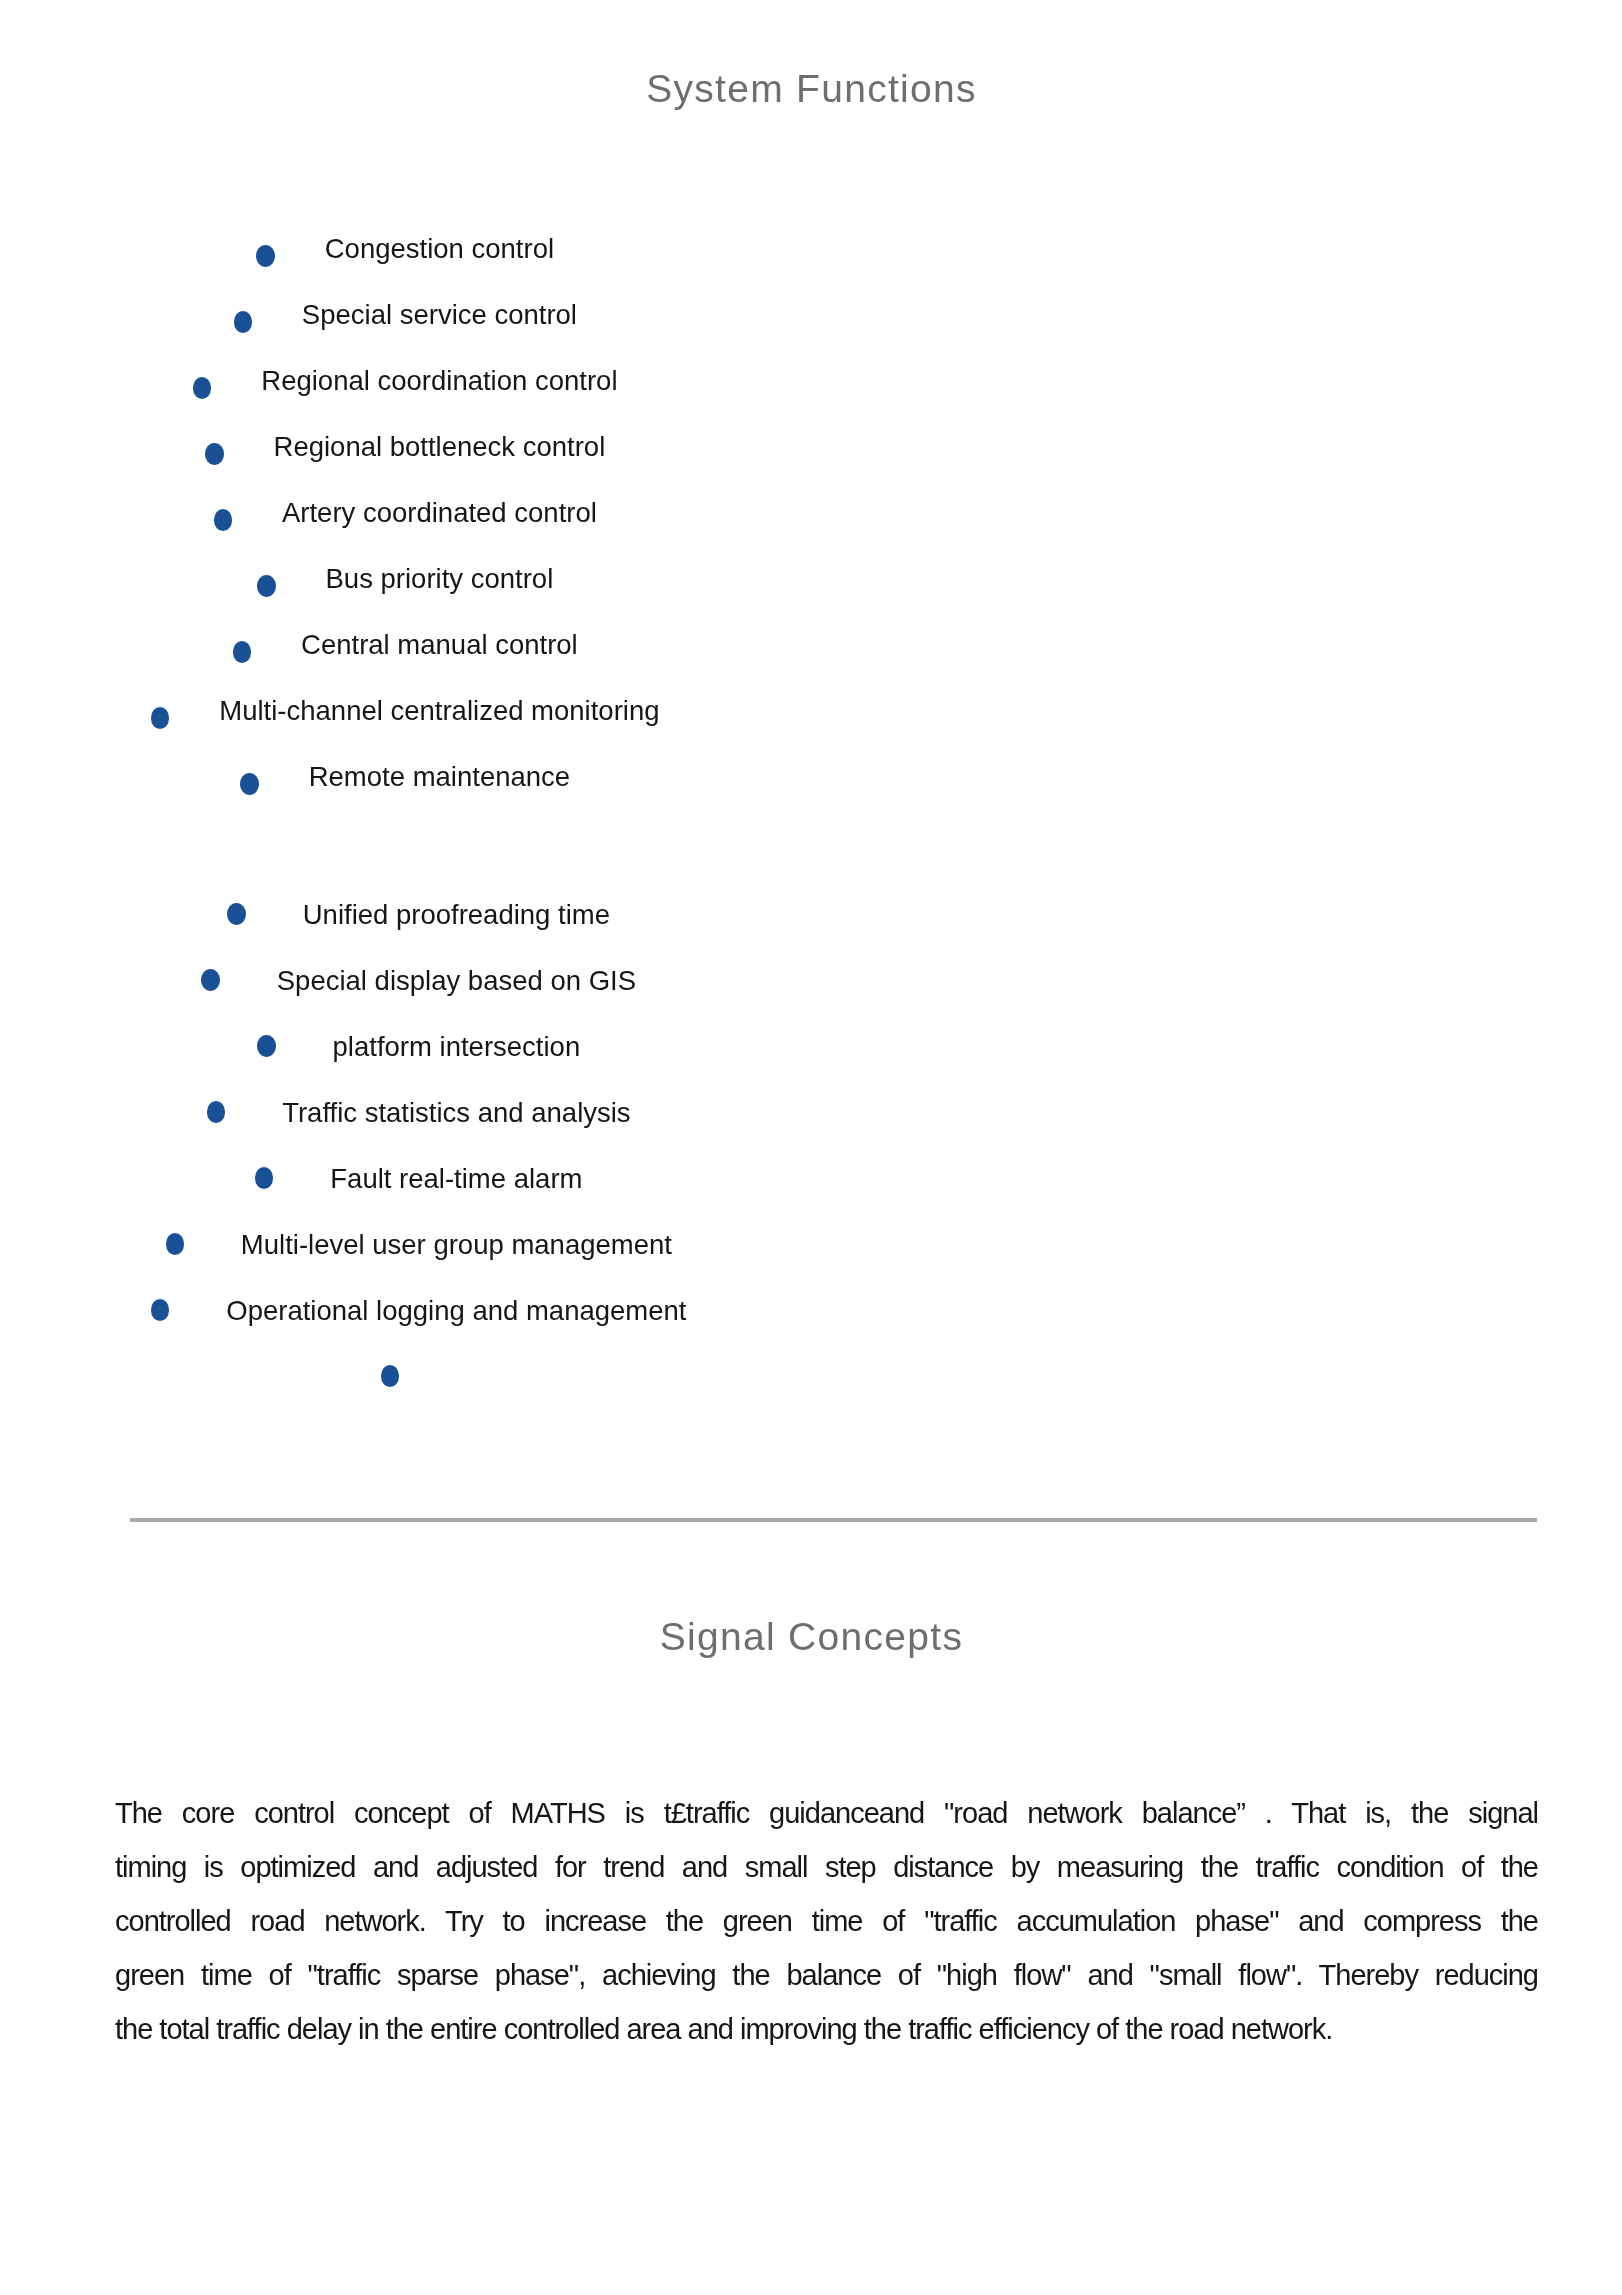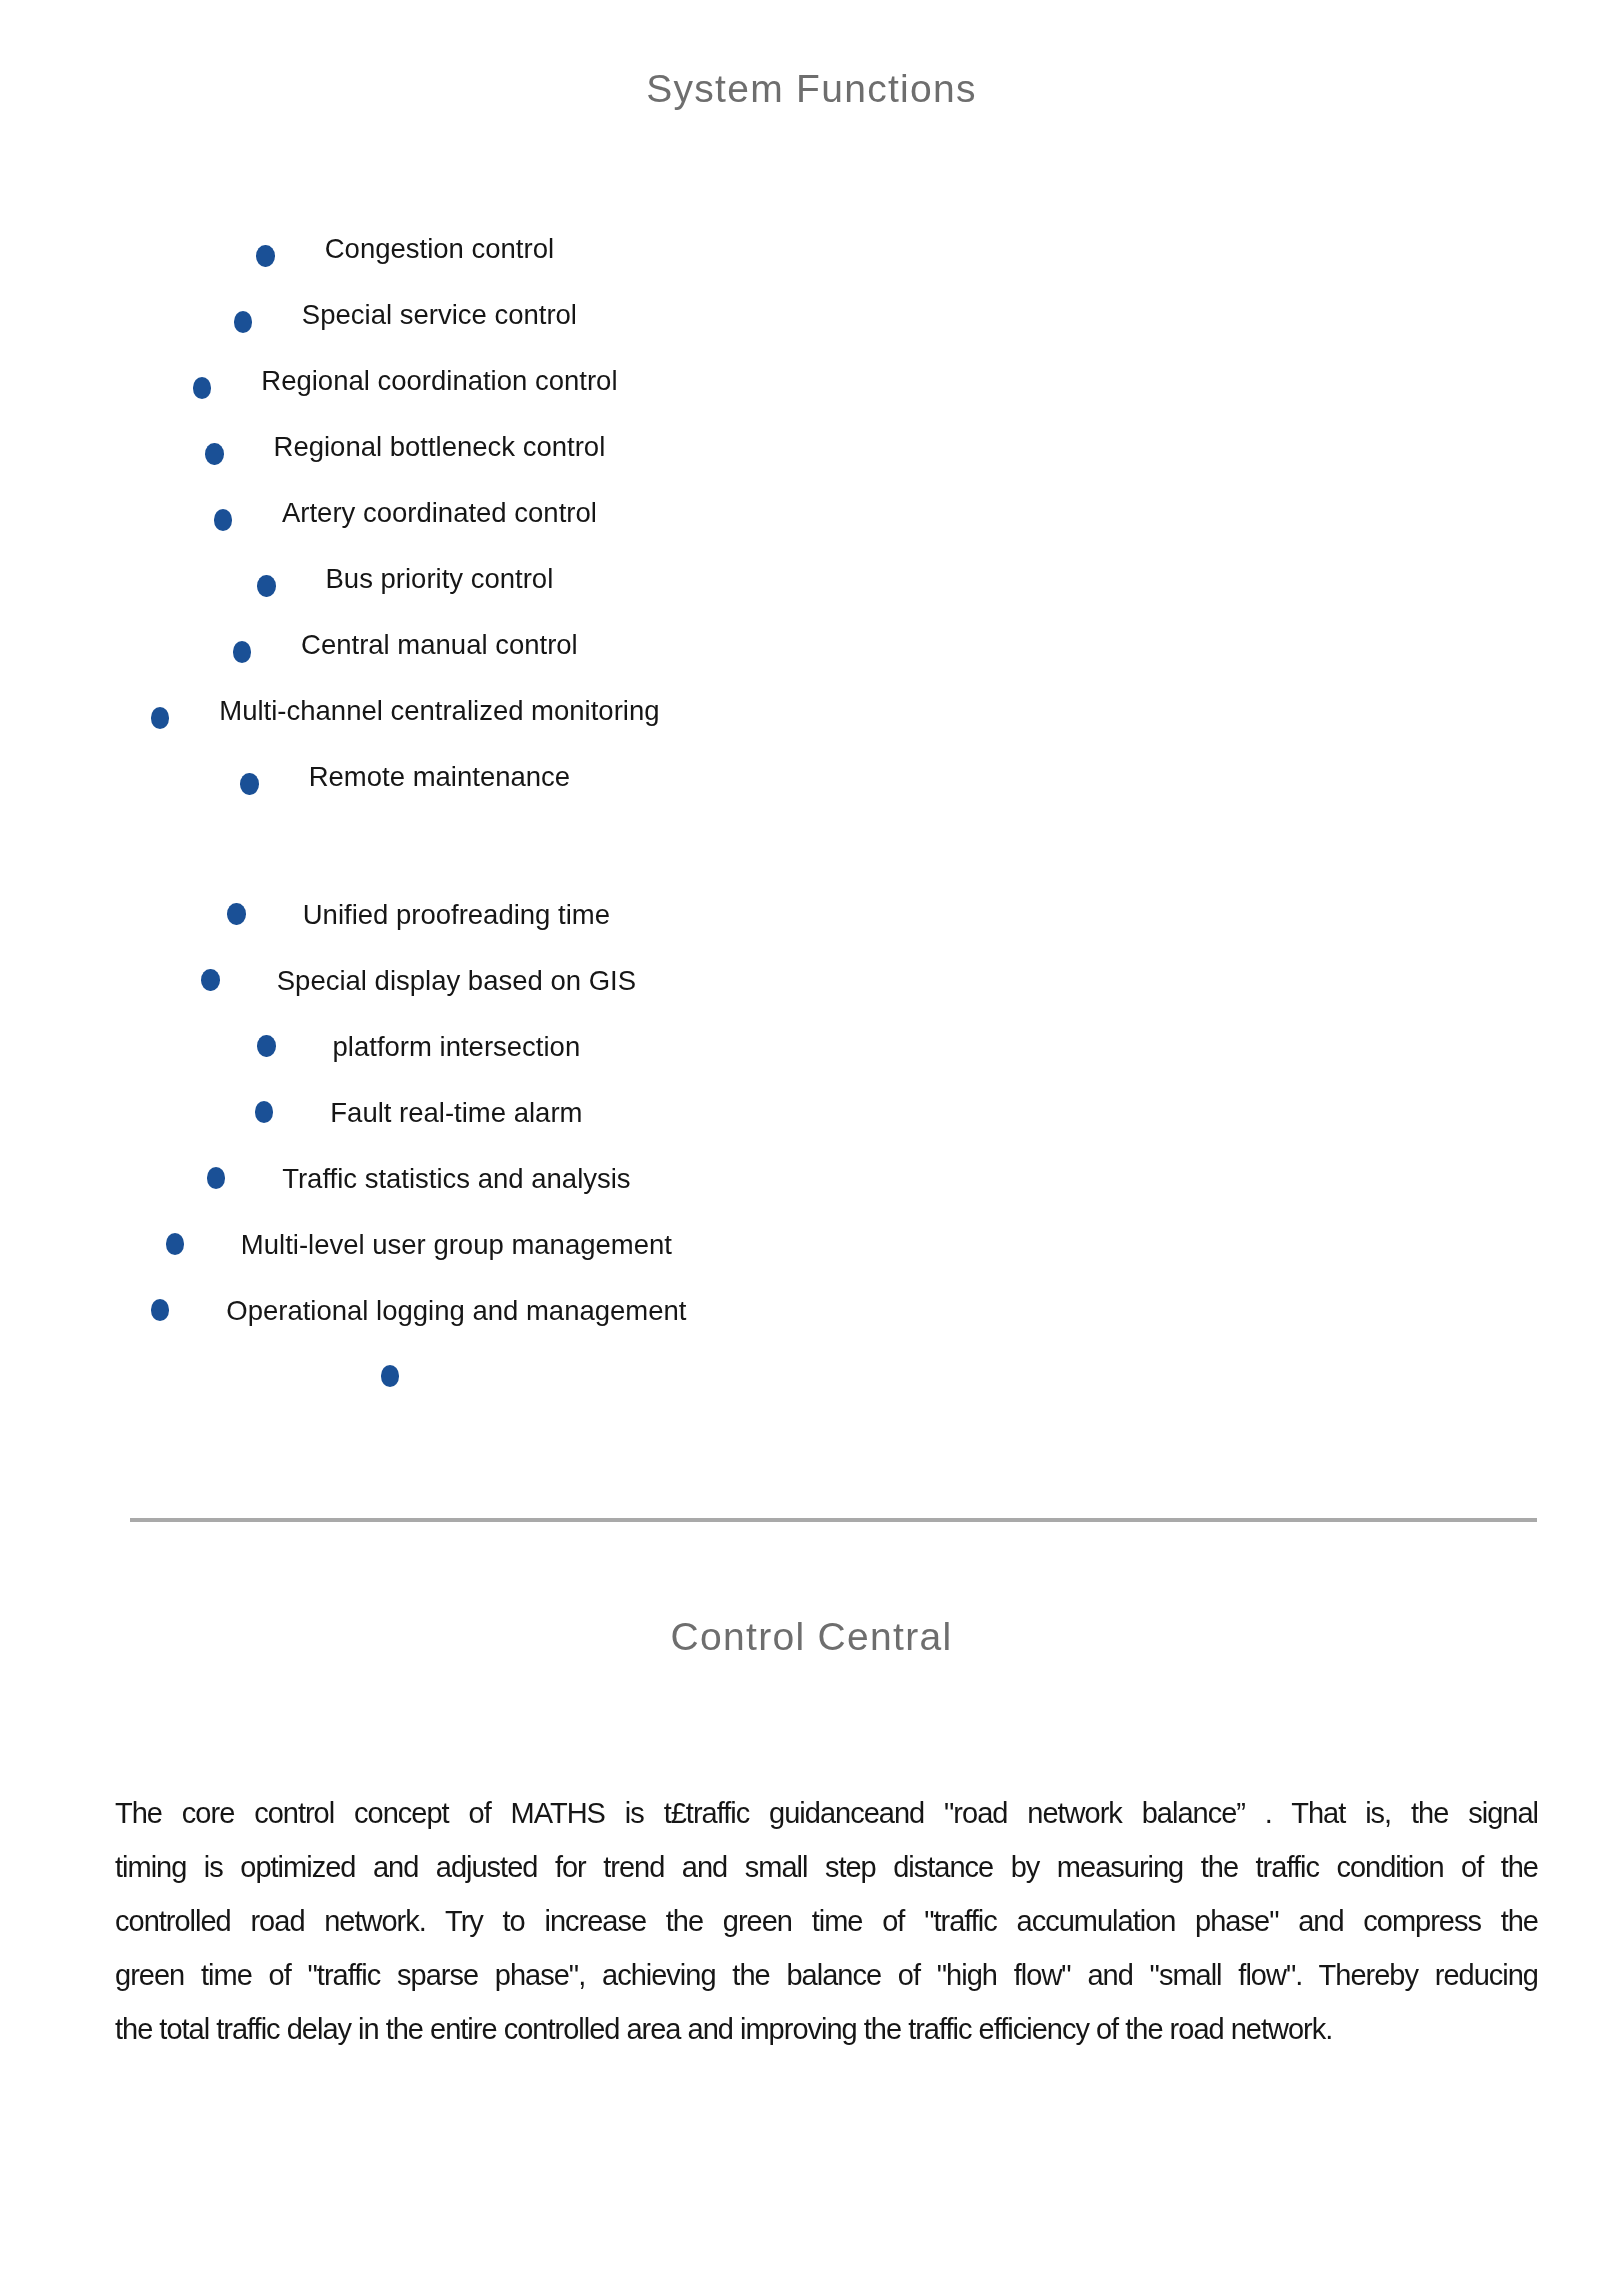--- a/index.html
+++ b/index.html
@@ -154,46 +154,46 @@
         <span class="label">Special display based on GIS</span>
       </li>
 
       <li>
         <span class="bullet"></span>
         <span class="label">platform intersection</span>
       </li>
 
       <li>
         <span class="bullet"></span>
+        <span class="label">Traffic statistics and analysis</span>
+      </li>
+
+      <li>
+        <span class="bullet"></span>
         <span class="label">Fault real-time alarm</span>
       </li>
 
       <li>
         <span class="bullet"></span>
-        <span class="label">Traffic statistics and analysis</span>
-      </li>
-
-      <li>
-        <span class="bullet"></span>
         <span class="label">Multi-level user group management</span>
       </li>
 
       <li>
         <span class="bullet"></span>
         <span class="label">Operational logging and management</span>
       </li>
 
       <li>
         <span class="bullet"></span>
       </li>
     </ul>
 
   <div class="divider"></div>
 
-  <h1 class="section-title" id="title-concepts">Control Central</h1>
+  <h1 class="section-title" id="title-concepts">Signal Concepts</h1>
 
   <div class="paragraph">
 
       <div class="para-line">The core control concept of MATHS is t£traffic guidanceand "road network balance” . That is, the signal</div>
 
       <div class="para-line">timing is optimized and adjusted for trend and small step distance by measuring the traffic condition of the</div>
 
       <div class="para-line">controlled road network. Try to increase the green time of "traffic accumulation phase" and compress the</div>
 
       <div class="para-line">green time of "traffic sparse phase", achieving the balance of "high flow" and "small flow". Thereby reducing</div>

